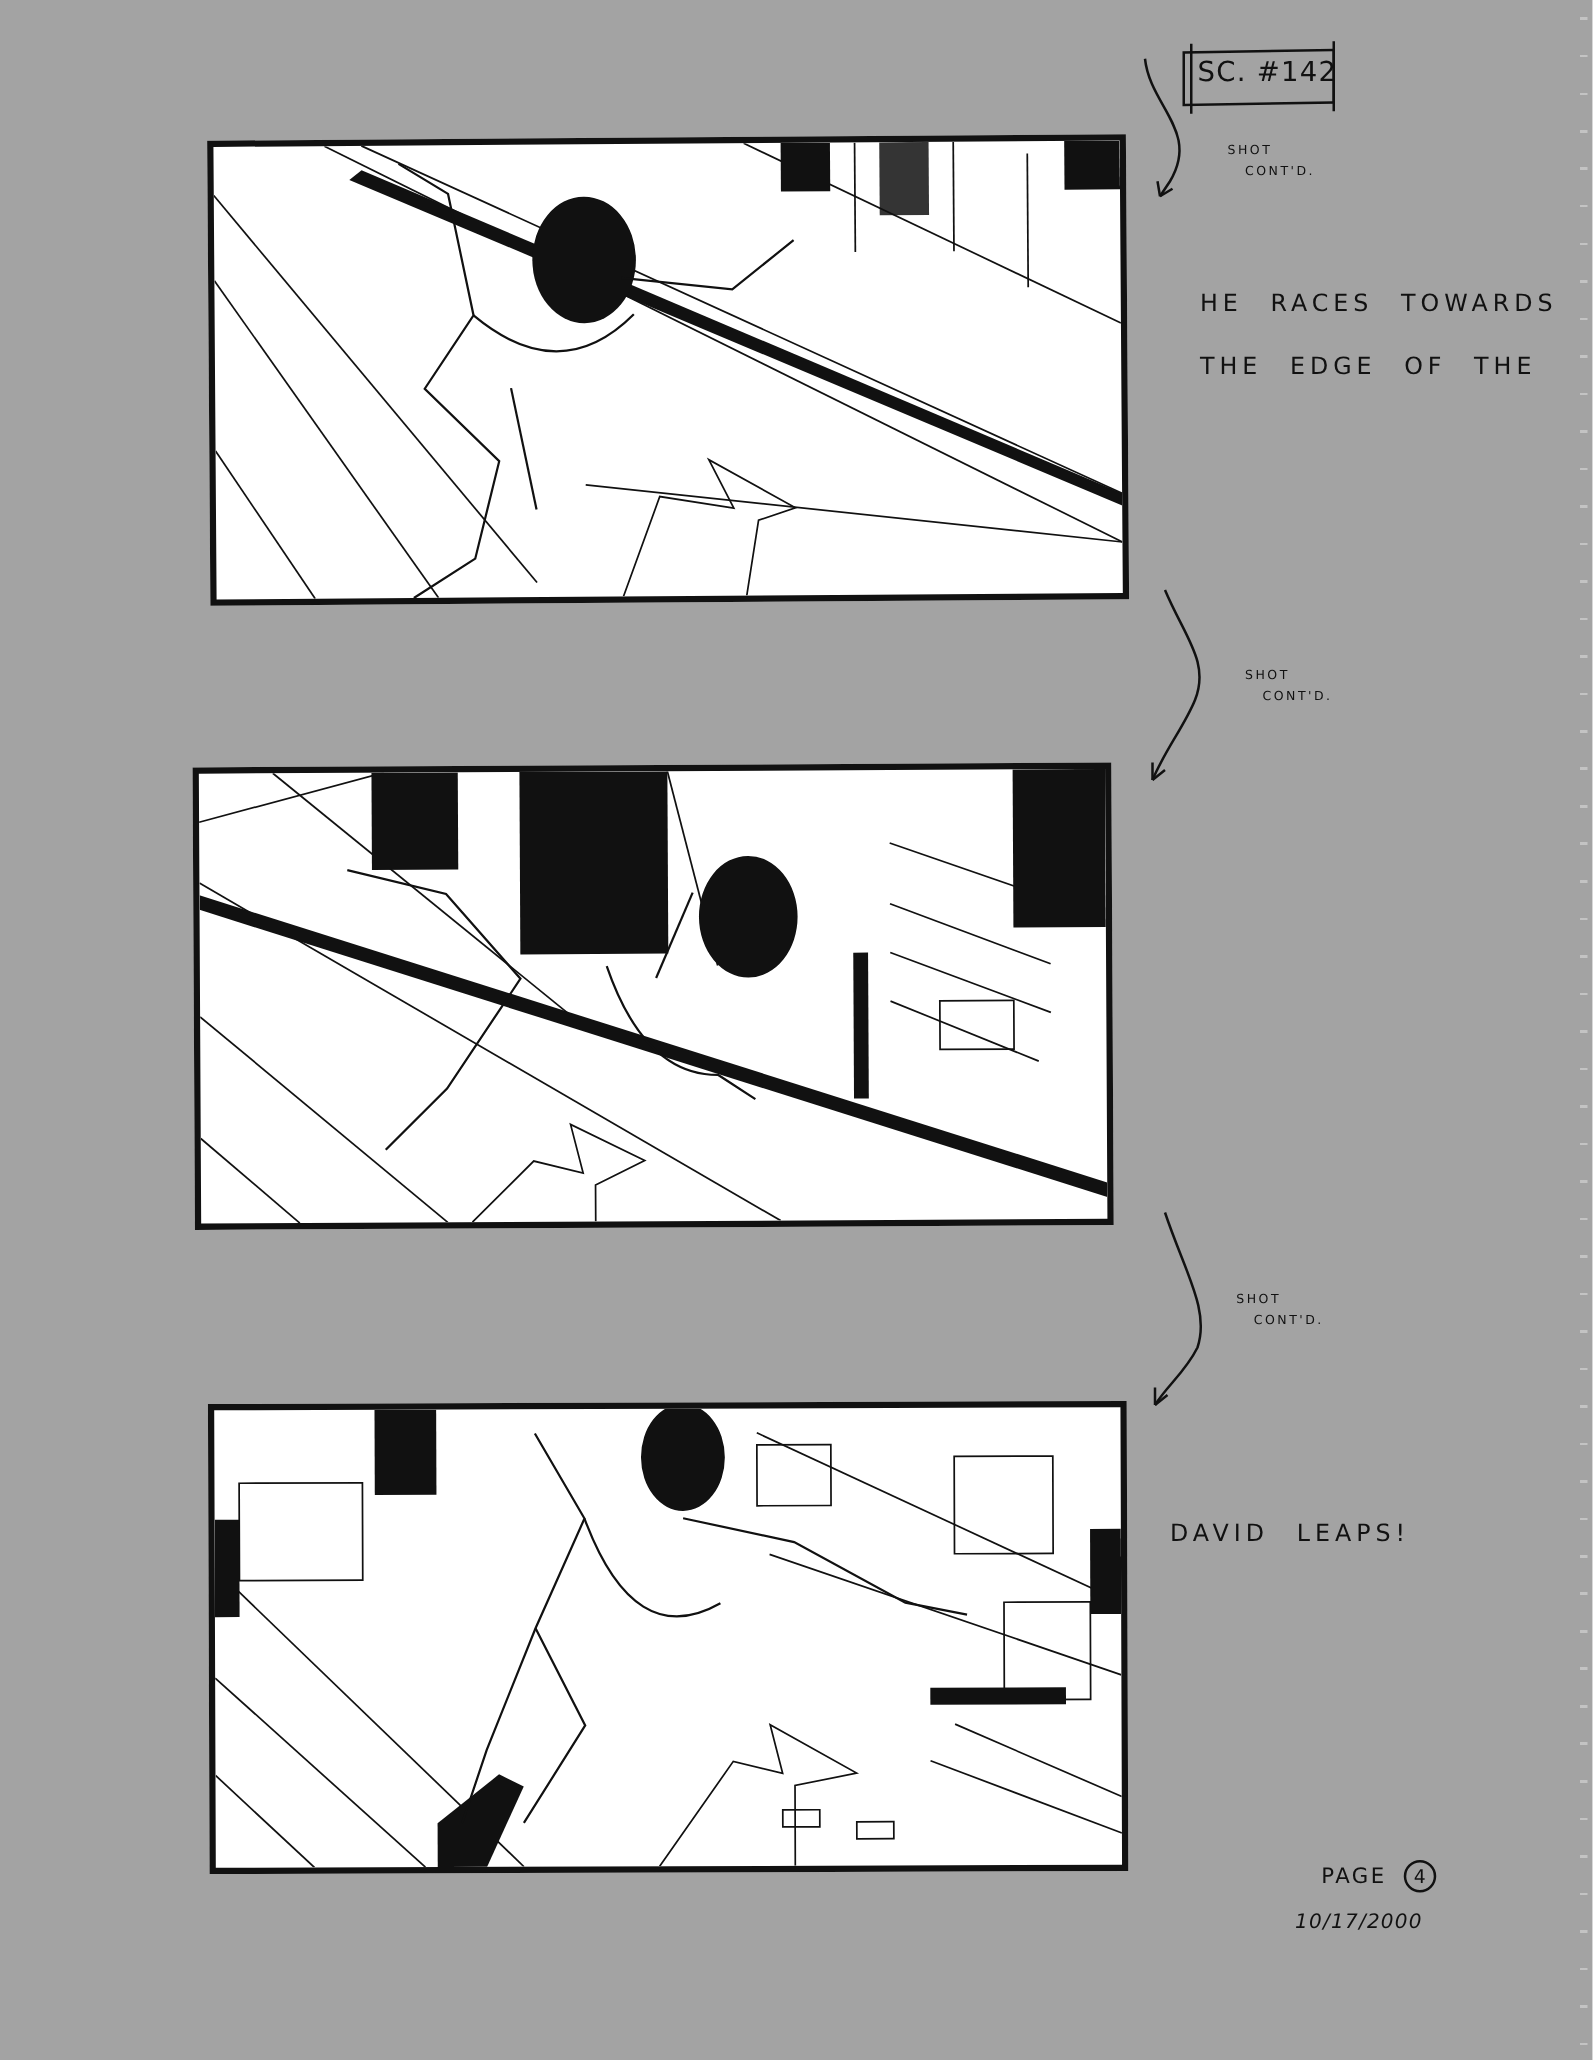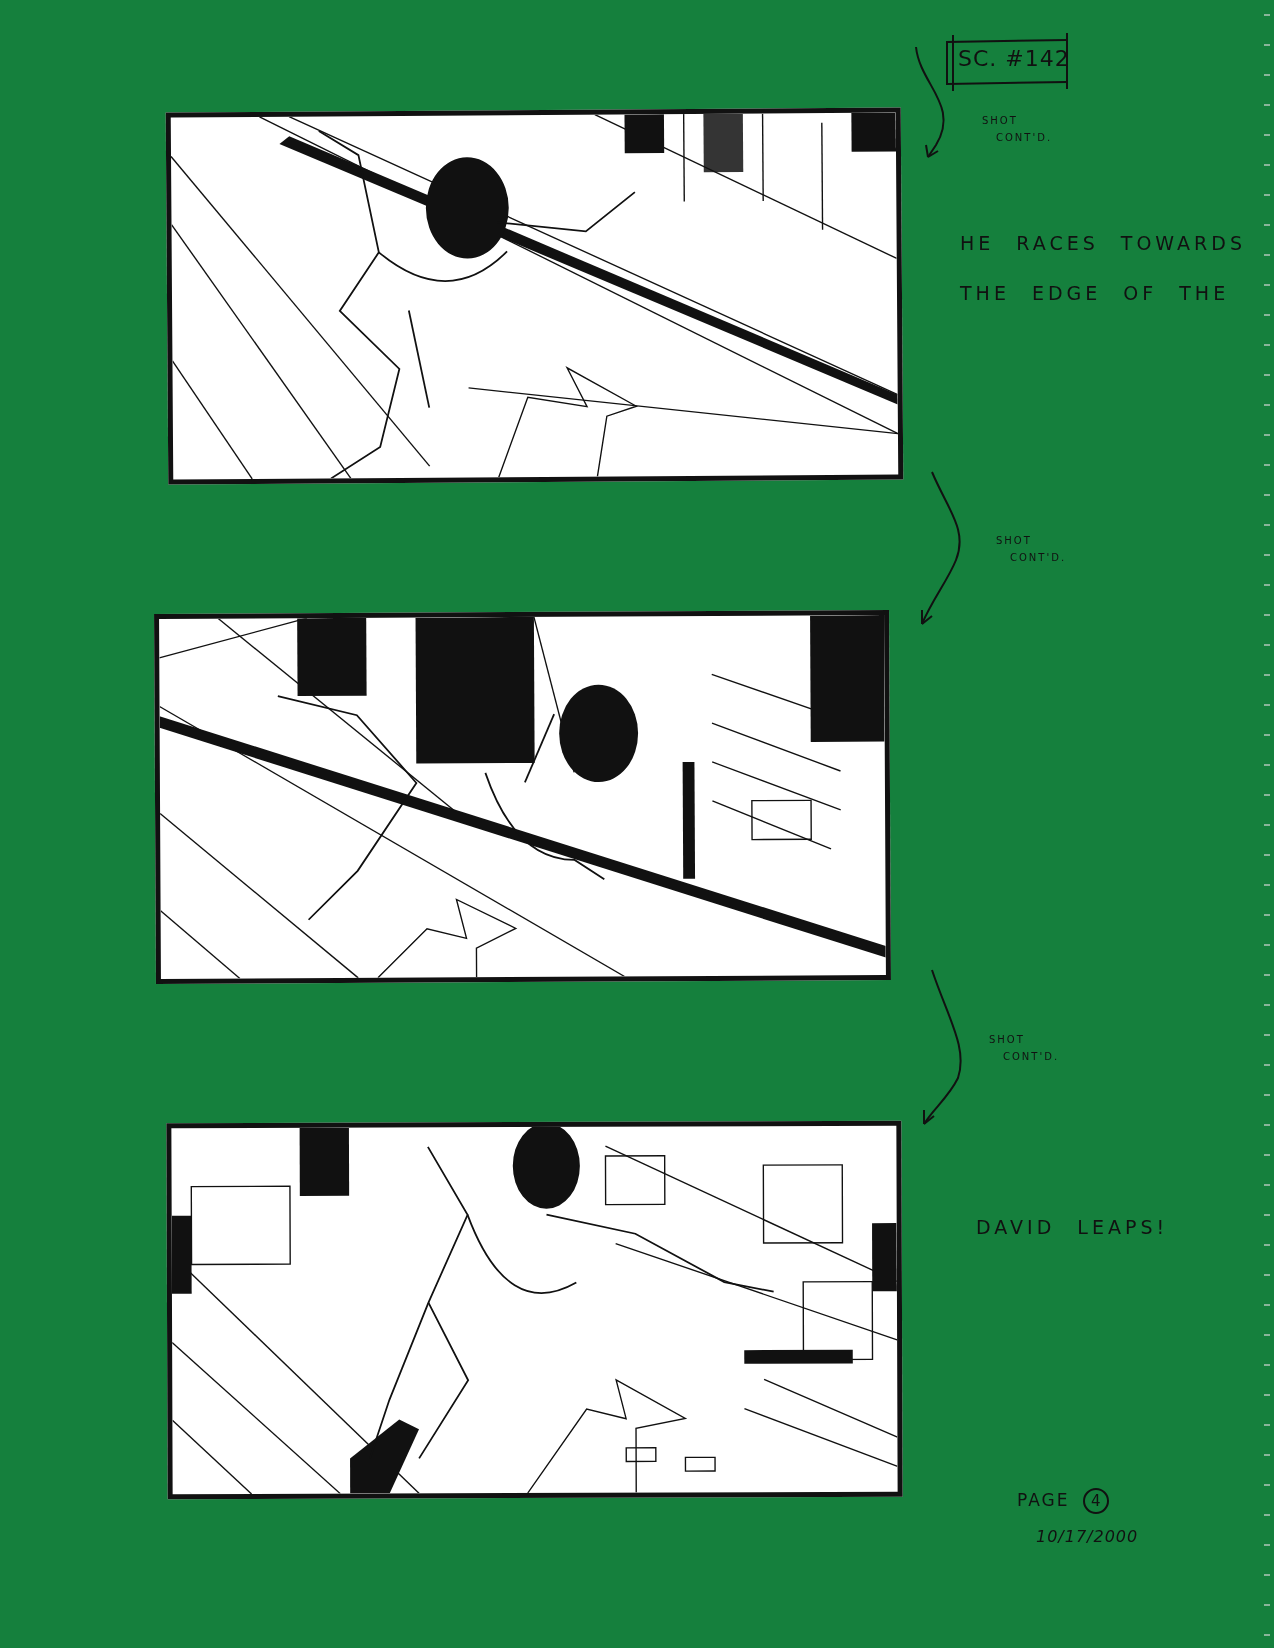--- a/index.html
+++ b/index.html
@@ -1,18 +1,18 @@
 <!DOCTYPE html>
 <html><head>
 <meta charset="utf-8">
 <style>
   html, body { margin:0; padding:0; background:#ffffff; }
   body { width:1274px; height:1648px; position:relative; overflow:hidden;
          font-family:"DejaVu Sans", sans-serif; color:#111; }
-  .page { position:absolute; left:0; top:0; width:1274px; height:1648px; background:#15803d; }
+  .page { position:absolute; left:0; top:0; width:1274px; height:1648px; background:#a3a3a3; }
 
   .hand { position:absolute; font-family:"DejaVu Sans", sans-serif; color:#111;
           letter-spacing:2px; text-transform:uppercase; font-weight:normal; white-space:nowrap; }
 
   .scene-box { position:absolute; left:946px; top:40px; width:118px; height:40px;
                border-top:2px solid #111; border-bottom:2px solid #111;
                border-left:2px solid #111; border-right:2px solid #111; transform:skewY(-1deg); }
   .scene-box::before { content:""; position:absolute; left:4px; top:-8px; width:2px; height:56px; background:#111; }
   .scene-box::after  { content:""; position:absolute; right:-2px; top:-8px; width:2px; height:56px; background:#111; }
   .scene-label { position:absolute; left:958px; top:46px; font-size:22px; letter-spacing:1px; }
@@ -21,21 +21,21 @@
   .note-small .l2 { display:block; padding-left:14px; }
 
   .desc { font-size:19px; line-height:50px; letter-spacing:4px; word-spacing:12px; }
 
   .panel { position:absolute; border:5px solid #111; background:#fff; overflow:hidden; box-sizing:border-box; }
   .panel svg { position:absolute; left:0; top:0; width:100%; height:100%; }
 
   .arrow { position:absolute; }
   .arrow svg { overflow:visible; }
 
-  .page-num { font-size:17px; letter-spacing:2px; }
+  .page-num { font-size:17px; letter-spacing:2px;margin-left:40px; }
   .page-circle { display:inline-block; width:22px; height:22px; border:2px solid #111; border-radius:50%;
                  text-align:center; line-height:22px; font-size:15px; margin-left:6px; letter-spacing:0; }
   .date { font-size:16px; letter-spacing:1px; font-style:italic;margin-left:36px; }
 
   .scan-dots { position:absolute; left:1264px; top:0; width:6px; height:1648px;
                background: repeating-linear-gradient(to bottom, transparent 0 14px, #d9d9d9 14px 16px, transparent 16px 30px); opacity:0.6; }
 </style>
 </head>
 <body>
 
@@ -140,21 +140,21 @@
     <svg width="60" height="160">
       <path d="M14 2 C 30 50, 50 80, 40 110 C 30 130, 16 140, 6 156" stroke="#111" stroke-width="2" fill="none"></path>
       <path d="M6 156 L 6 142 M6 156 L 16 148" stroke="#111" stroke-width="2" fill="none"></path>
     </svg>
   </div>
   <div class="hand note-small" style="left:989px; top:1031px;">
     <span>SHOT</span>
     <span class="l2">CONT'D.</span>
   </div>
 
-  <div class="hand desc" style="left:976px; top:1207px; line-height:40px;">
+  <div class="hand desc" style="left:936px; top:1207px; line-height:40px;">
     <div>DAVID LEAPS!</div>
   </div>
 
   <div class="panel" style="left:167px; top:1122px; width:735px; height:376px; transform:rotate(-0.2deg);">
     <svg viewBox="0 0 735 376" preserveAspectRatio="none">
       <g stroke="#111" fill="none" stroke-width="1.4">
         <line x1="0" y1="130" x2="250" y2="376"></line>
         <line x1="0" y1="220" x2="170" y2="376"></line>
         <line x1="0" y1="300" x2="80" y2="376"></line>
         <line x1="440" y1="20" x2="735" y2="160"></line>

